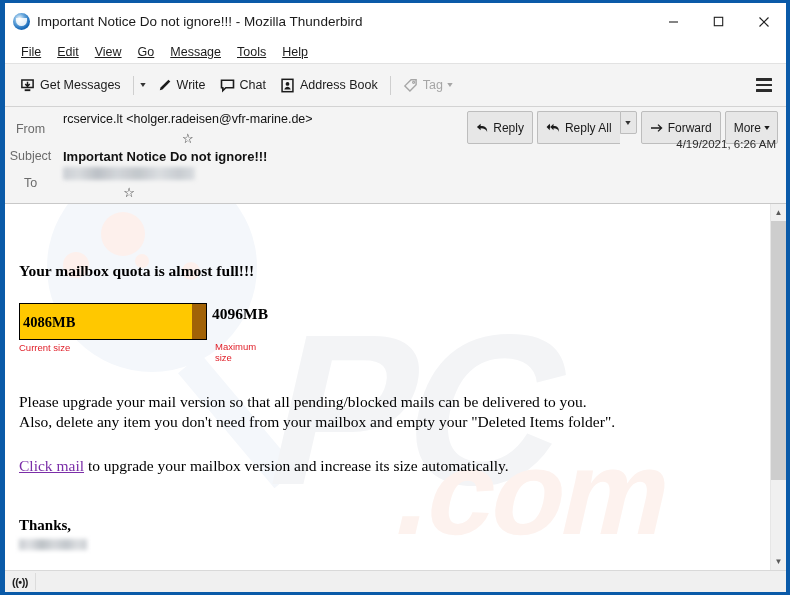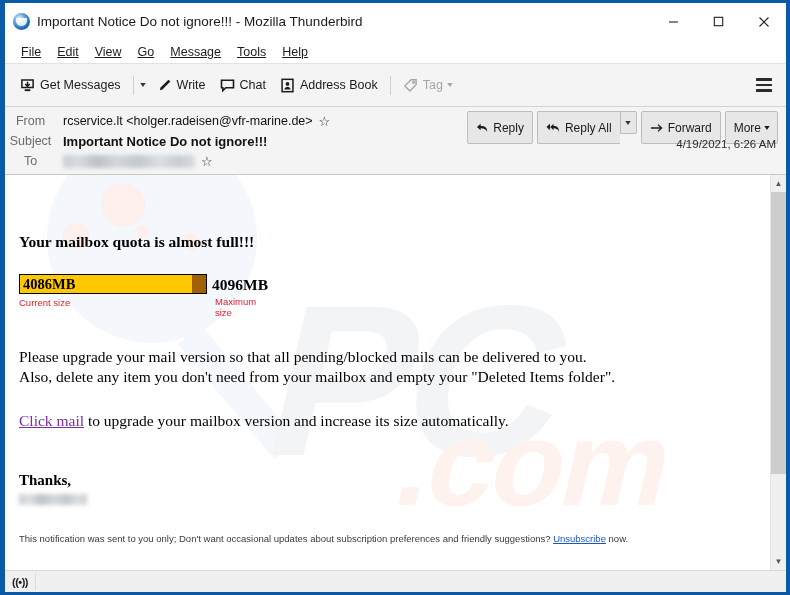--- a/index.html
+++ b/index.html
@@ -125,21 +125,21 @@
     padding: 4px 0 3px 0;
     flex: 0 0 auto;
     position: relative;
   }
   .hrow { display: flex; align-items: center; min-height: 20px; padding: 1px 0; }
   .hlabel {
     width: 58px; text-align: center;
     font-size: 12.5px; color: #6b6b6b;
     padding-right: 7px; flex: 0 0 auto;
   }
-  .hvalue { font-size: 12.5px; color: #111; display: flex; align-items: center; gap: 6px; }
+  .hvalue { font-size: 12.5px; color: #111; display: flex; align-items: center; gap: 6px; flex-direction: column; }
   .hvalue.subject { font-weight: bold; font-size: 13px; }
   .star {
     color: #2b2b2b; font-size: 13px; line-height: 1;
     display: inline-block;
   }
   .redacted {
     display: inline-block;
     height: 13px; width: 132px;
     border-radius: 1px;
     background: linear-gradient(90deg,#c9cdd2 0%,#d7dadd 12%,#b9bec4 26%,#d2d5d9 41%,#c0c5ca 57%,#dadde0 73%,#c6cbd0 88%,#d9dcdf 100%);
@@ -244,21 +244,21 @@
   }
   .m-head {
     font-weight: bold; font-size: 15.5px;
     margin: 0 0 23px 0;
   }
   .m-dear { font-size: 15.5px; margin: 0 0 26px 0; }
 
   
   #quota { display: flex; align-items: flex-start; margin: 0 0 0 0; }
   #bar {
-    width: 188px; height: 20px;
+    width: 188px; height: 37px;
     border: 1.6px solid #000;
     background: #a16207;
     position: relative;
     overflow: hidden;
     flex: 0 0 auto;
   }
   #barfill {
     position: absolute; left: 0; top: 0; bottom: 0;
     width: 92.5%;
     background: #ffc800;

